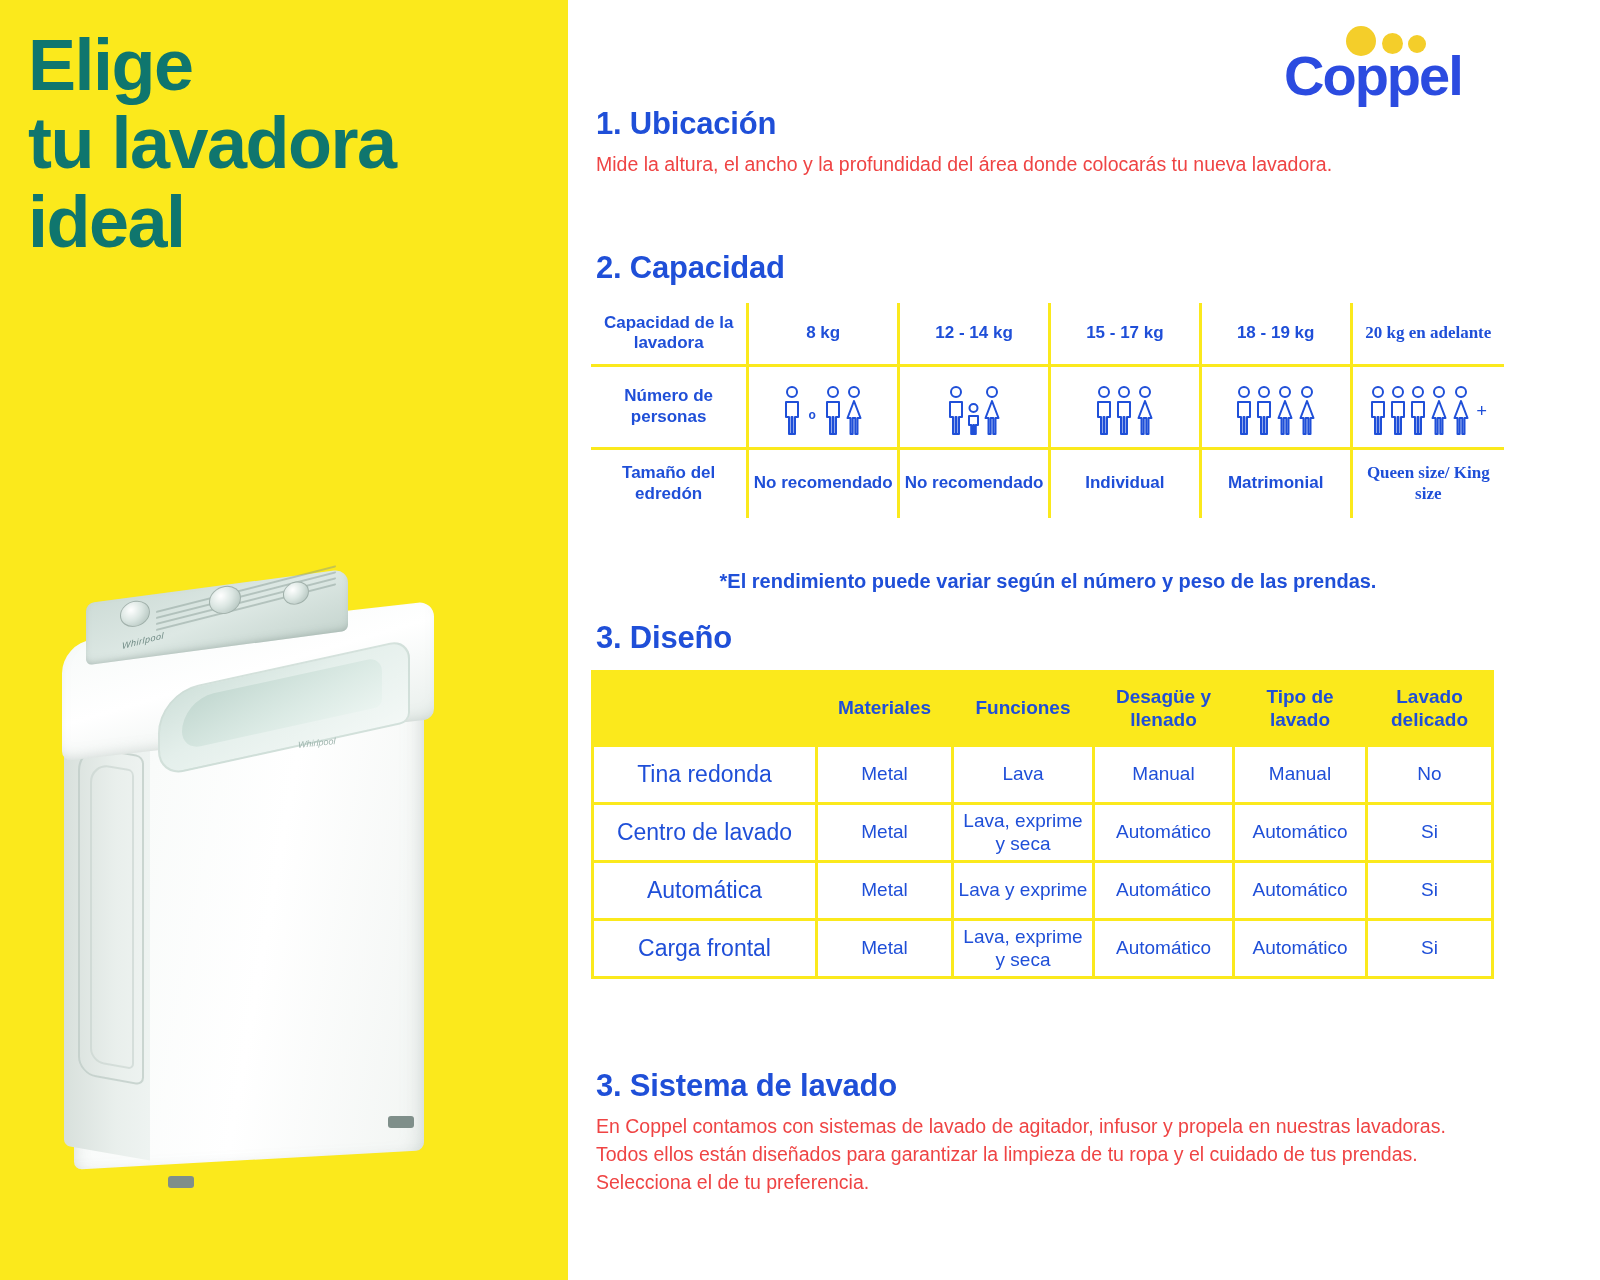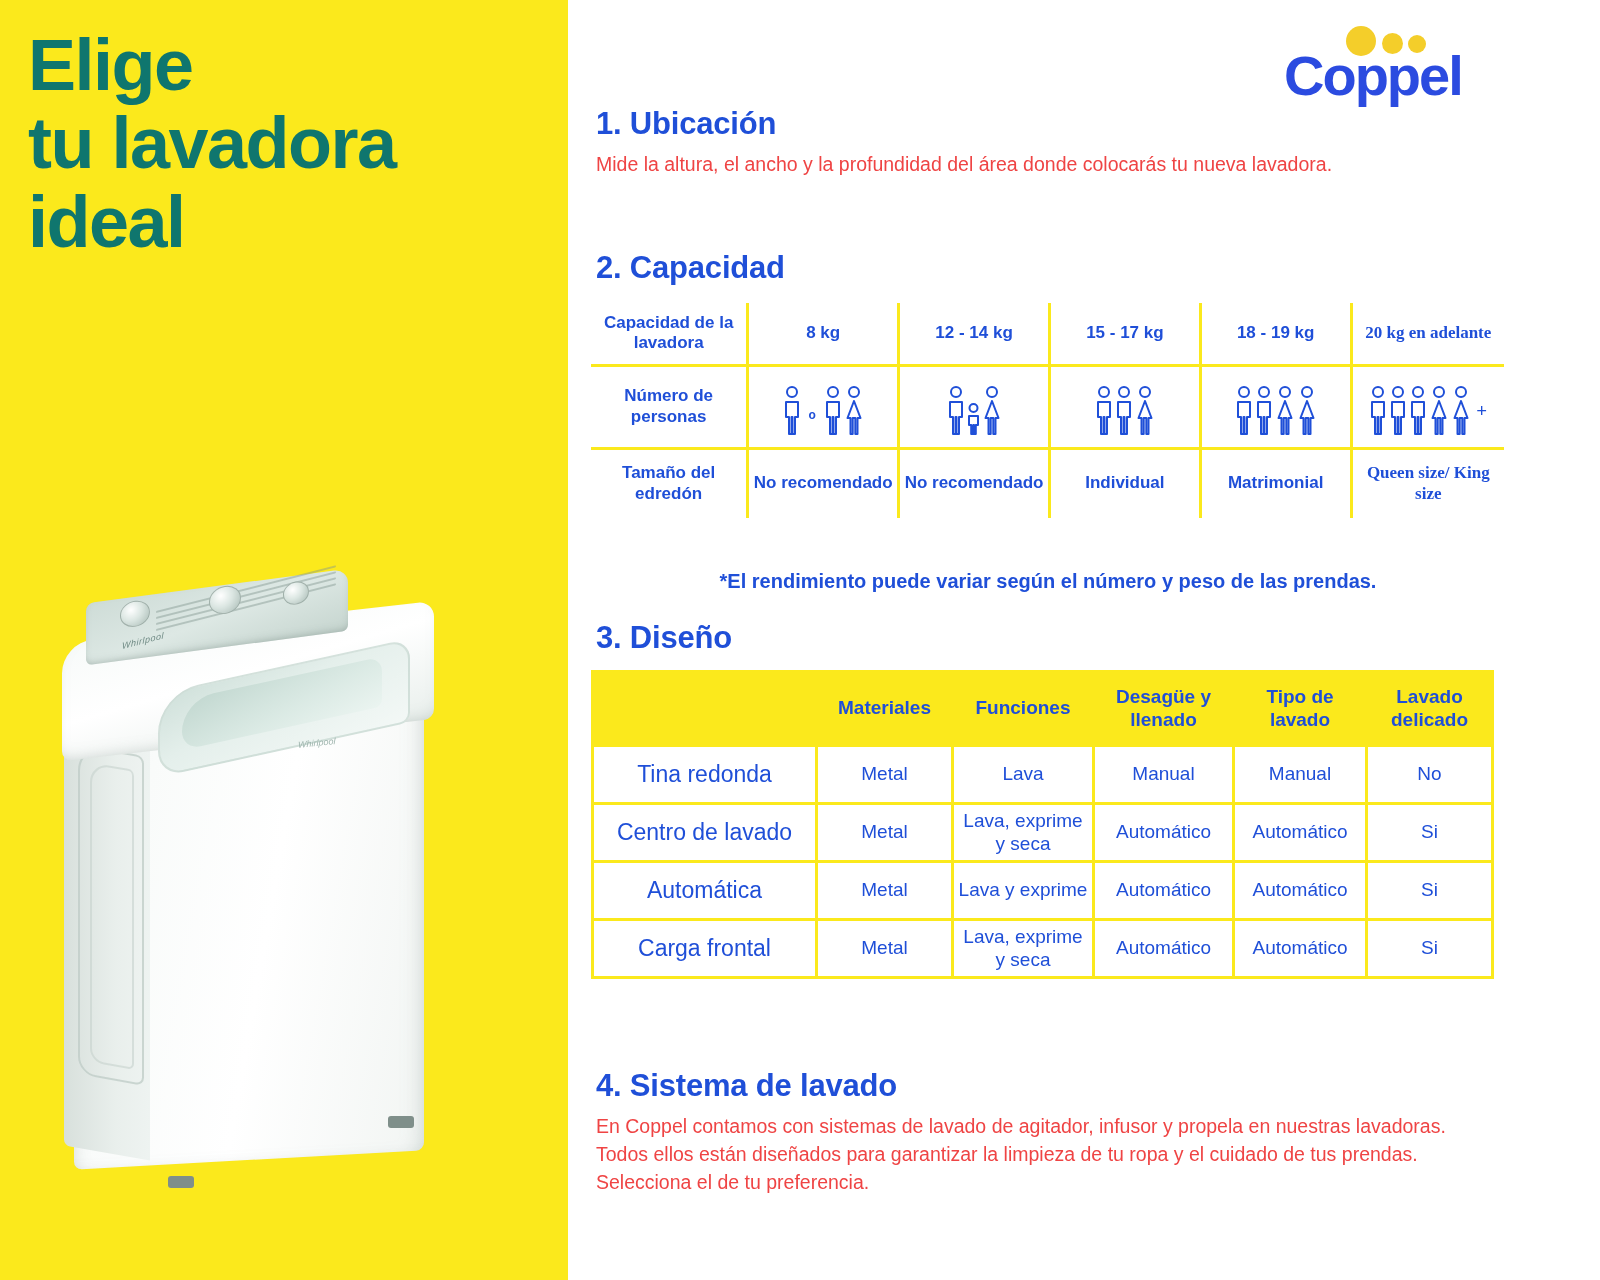--- a/index.html
+++ b/index.html
@@ -465,17 +465,17 @@
             <td class="rowhead">Carga frontal</td>
             <td>Metal</td>
             <td>Lava, exprime y seca</td>
             <td>Automático</td>
             <td>Automático</td>
             <td>Si</td>
           </tr>
         </tbody>
     </table>
 
-    <div class="sec-h" id="sec4-h">4. Sistema de lavado</div>
+    <div class="sec-h" id="sec4-h">3. Sistema de lavado</div>
     <div class="sec-p" id="sec4-p">En Coppel contamos con sistemas de lavado de agitador, infusor y propela en nuestras lavadoras. Todos ellos están diseñados para garantizar la limpieza de tu ropa y el cuidado de tus prendas. Selecciona el de tu preferencia.</div>
 
   </div>
 </div>
 
 </body></html>

